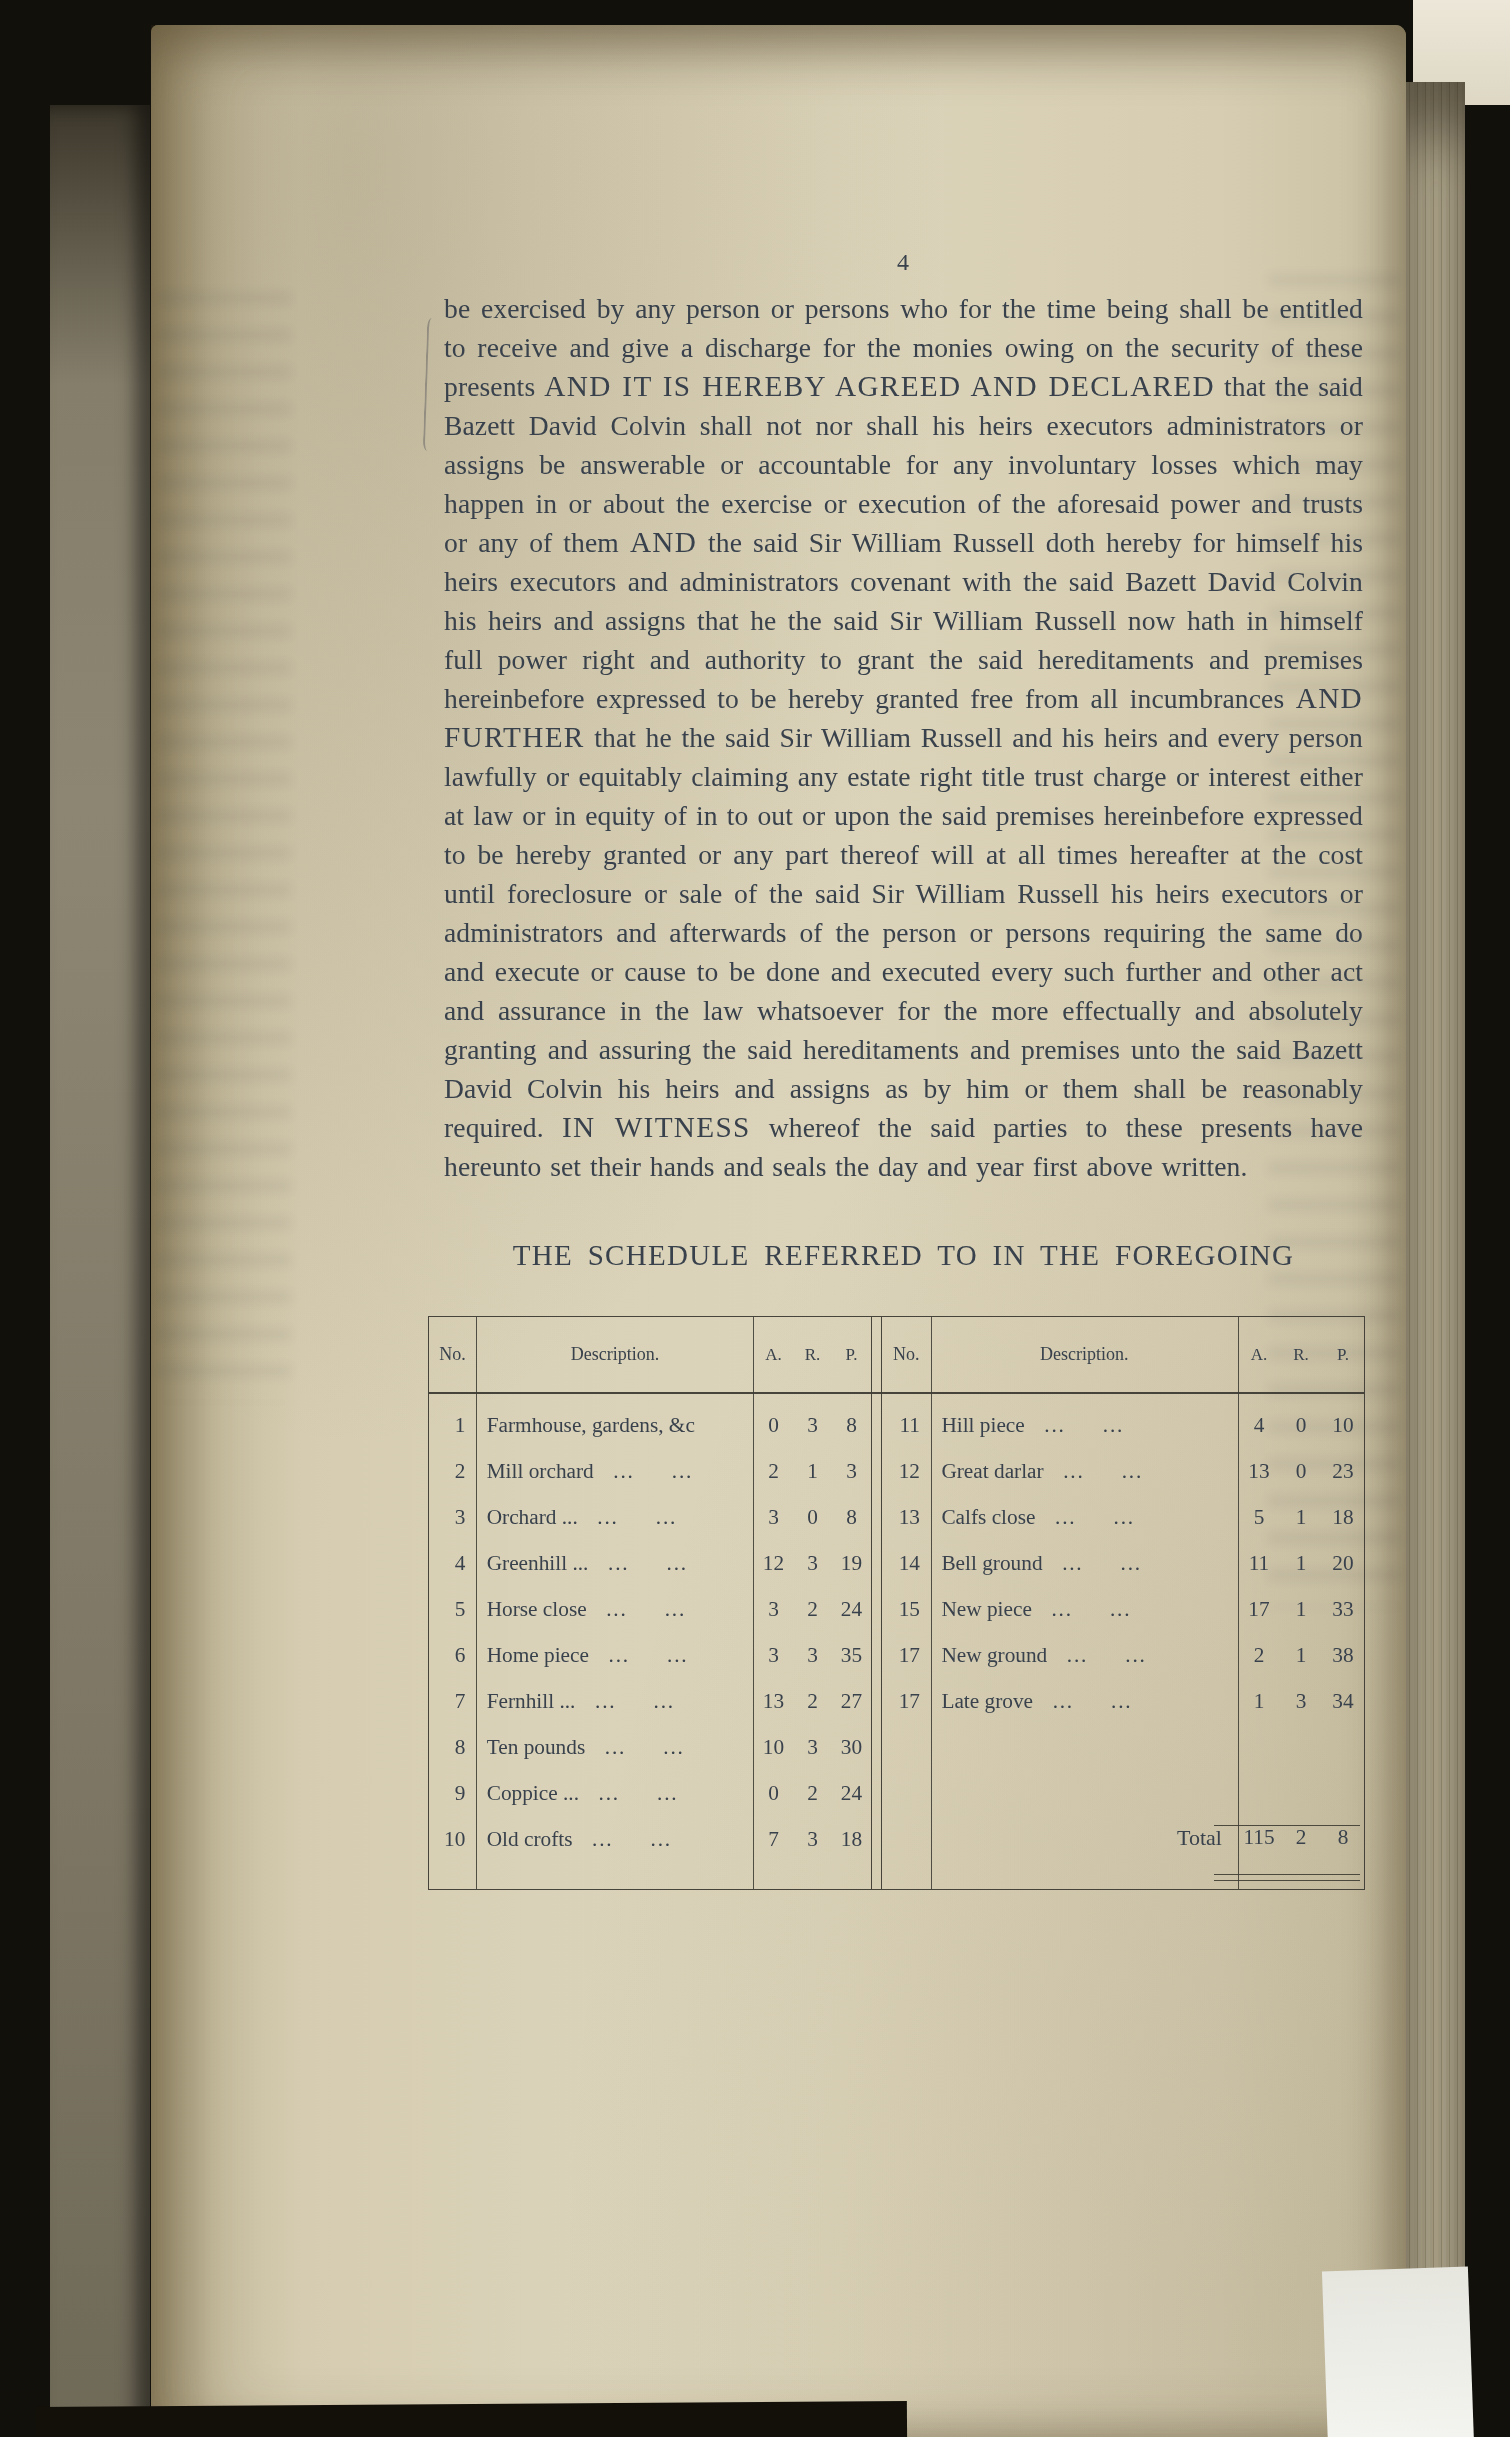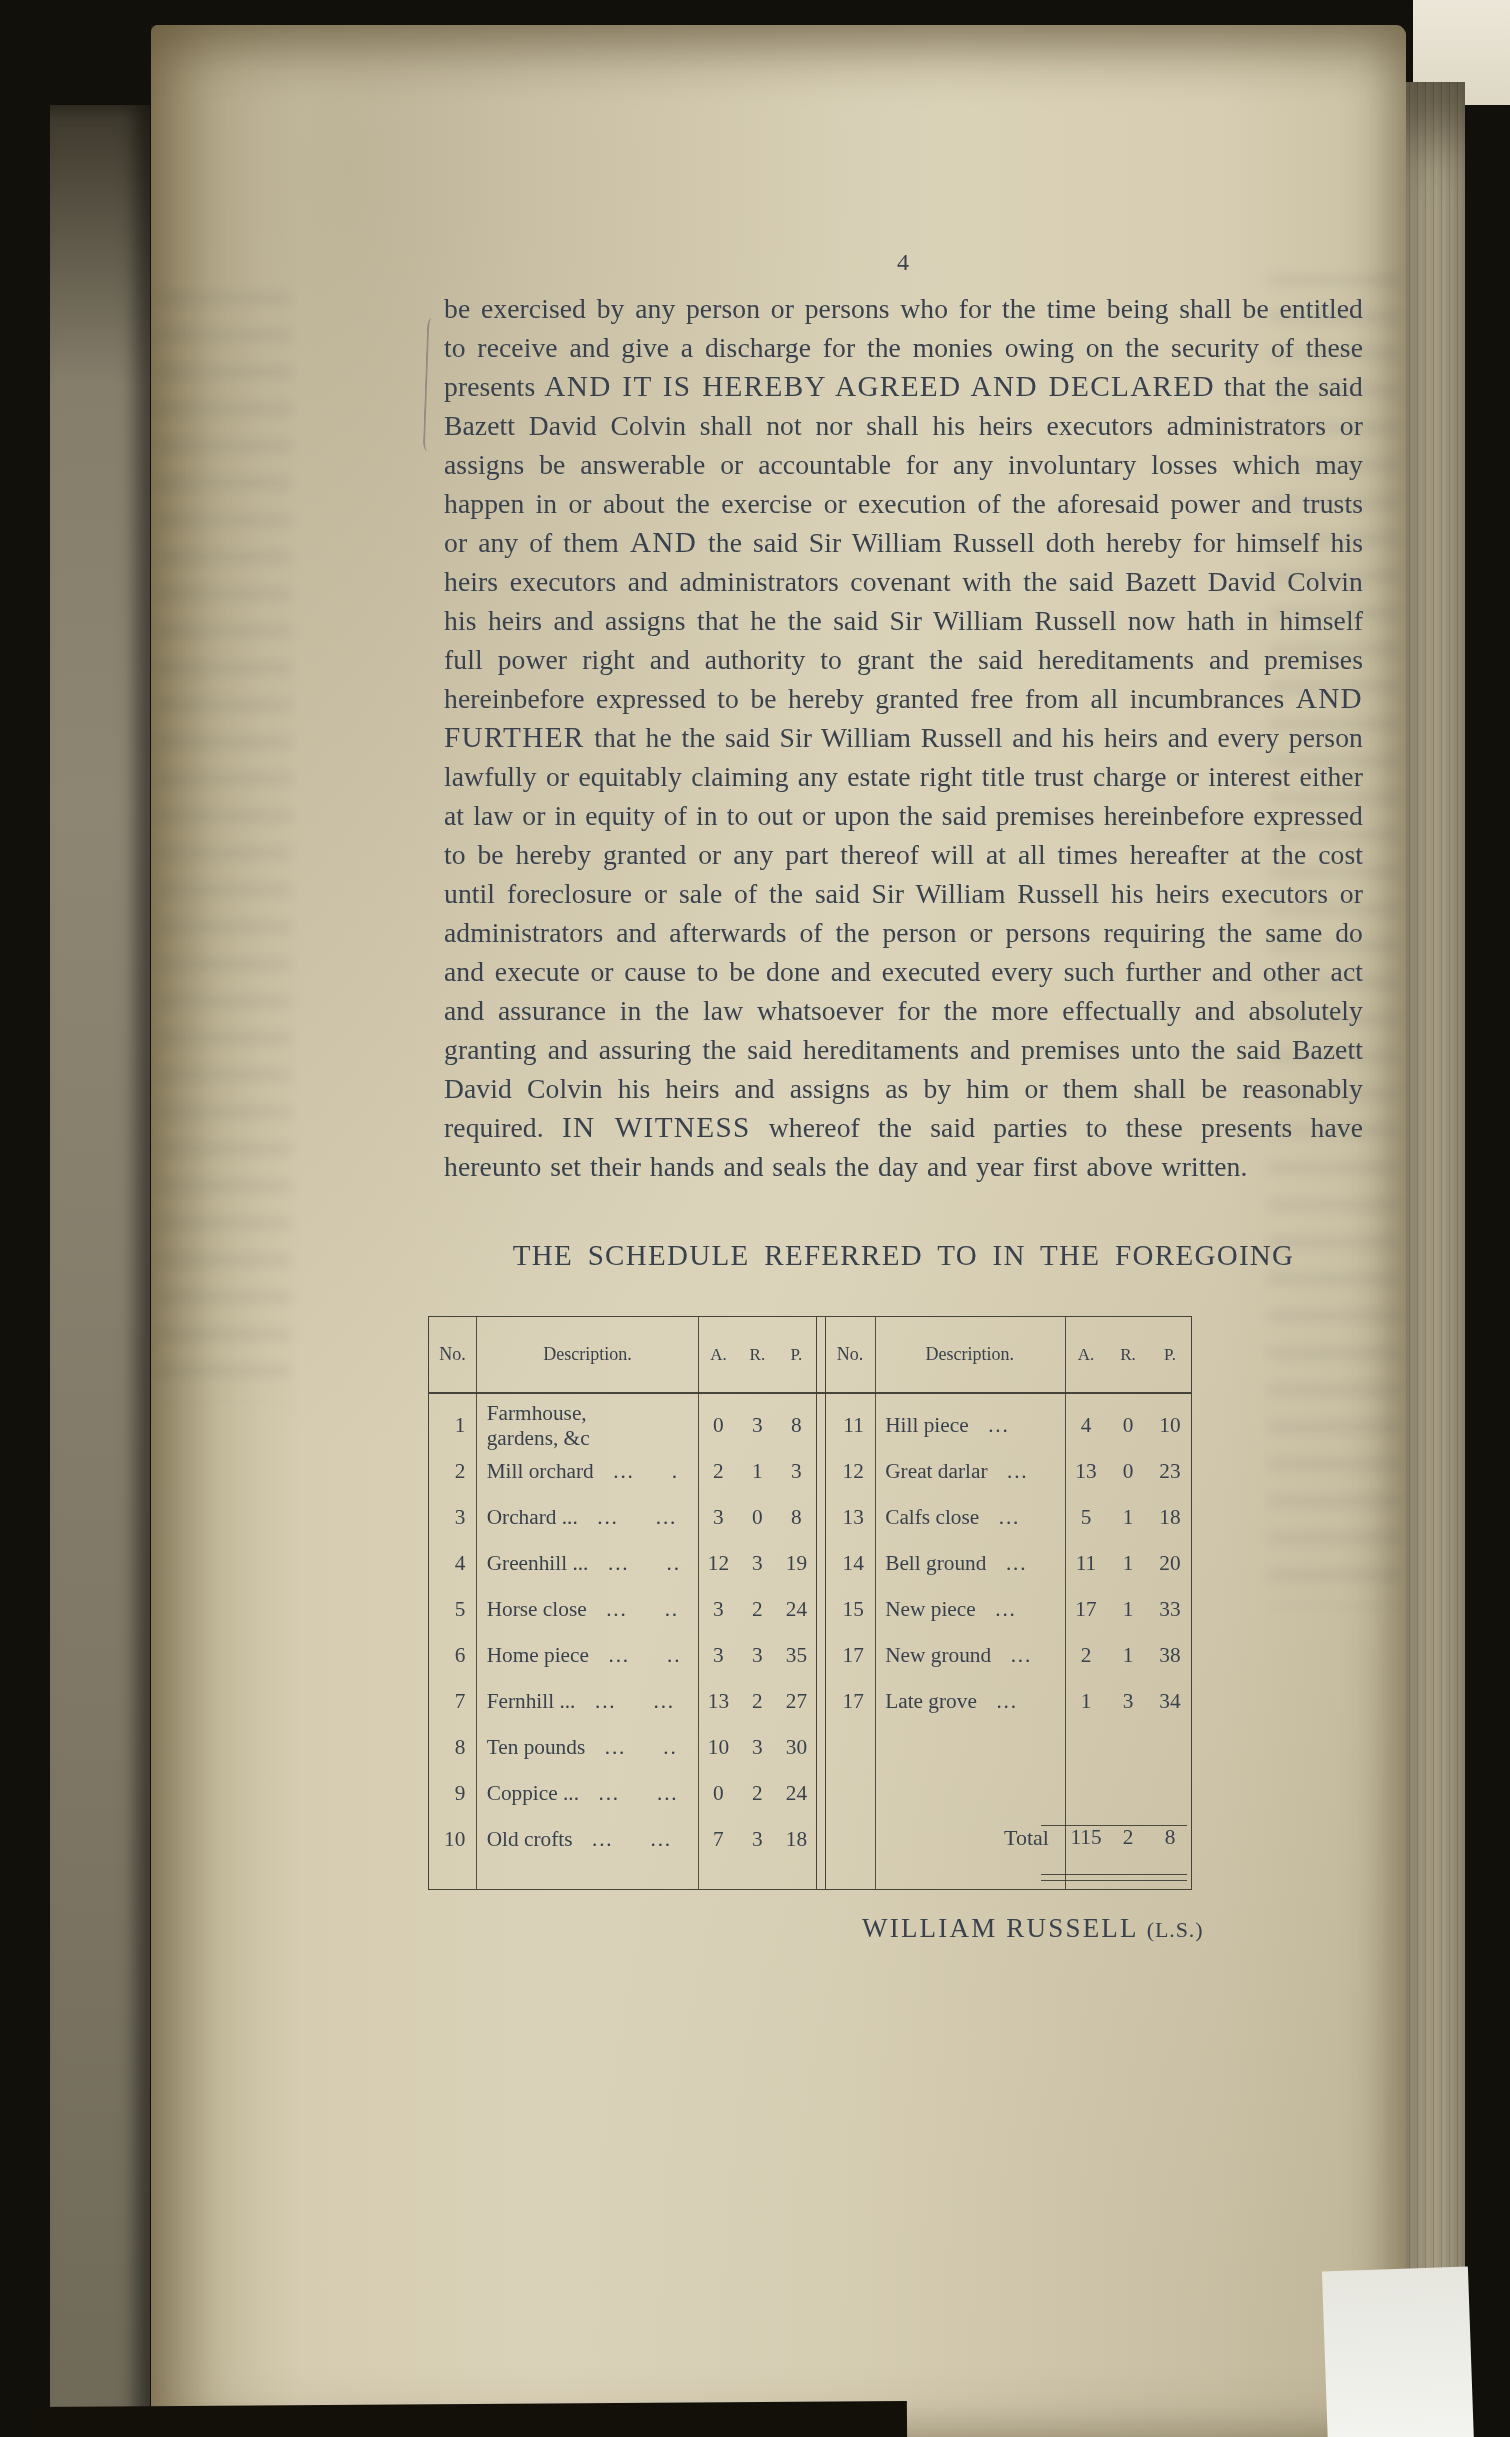--- a/index.html
+++ b/index.html
@@ -65,21 +65,21 @@
   .page-number { margin-top:224px; text-align:center; font-size:24px; letter-spacing:0.9px; }
   .body-par {
     margin-top:13px; font-size:27.6px; line-height:39px;
     text-align:justify; letter-spacing:0.1px; word-spacing:1.8px;
   }
   .caps { font-size:1.06em; letter-spacing:1.3px; }
   .heading { margin-top:48px; text-align:center; font-size:29px; line-height:43px; letter-spacing:1.3px; word-spacing:6.2px; }
   .heading-l2 { letter-spacing:2.7px; }
   
   .schedule-table {
-    margin-top:39px; margin-left:-16px; width:764px; height:574px;
+    margin-top:39px; margin-left:-16px; width:937px; height:574px;
     border:1.5px solid rgba(62,60,52,0.95);
     display:flex; position:relative; font-size:21.3px; color:#39424c;
   }
   .header-rule { position:absolute; left:0; right:0; top:75px; height:1.5px; background:rgba(62,60,52,0.95); }
   .half { position:relative; display:flex; flex-direction:column; }
   .half-left { width:442px; }
   .divider { width:10.7px; border-left:1.5px solid rgba(62,60,52,0.95); border-right:1.5px solid rgba(62,60,52,0.95); }
   .half-right { flex:1; }
   .vline { position:absolute; top:0; bottom:0; width:1.3px; background:rgba(62,60,52,0.88); }
   .half-left  .vl-no   { left:47px; }
@@ -341,24 +341,20 @@
             <span class="total-label">Total</span>
             <span class="c-num">115</span>
             <span class="c-num">2</span>
             <span class="c-num">8</span>
             <div class="t-rule rule-below"></div>
             <div class="t-rule rule-below2"></div>
           </div>
         </div>
       </div>
 
-      <div class="signature">
-        <span>WILLIAM RUSSELL</span>
-        <span class="seal">(L.S.)</span>
-      </div>
 
     </div>
   </div>
 
   <div class="white-corner"></div>
   <div class="bottom-shadow"></div>
 </div>
 
 
 </body></html>

